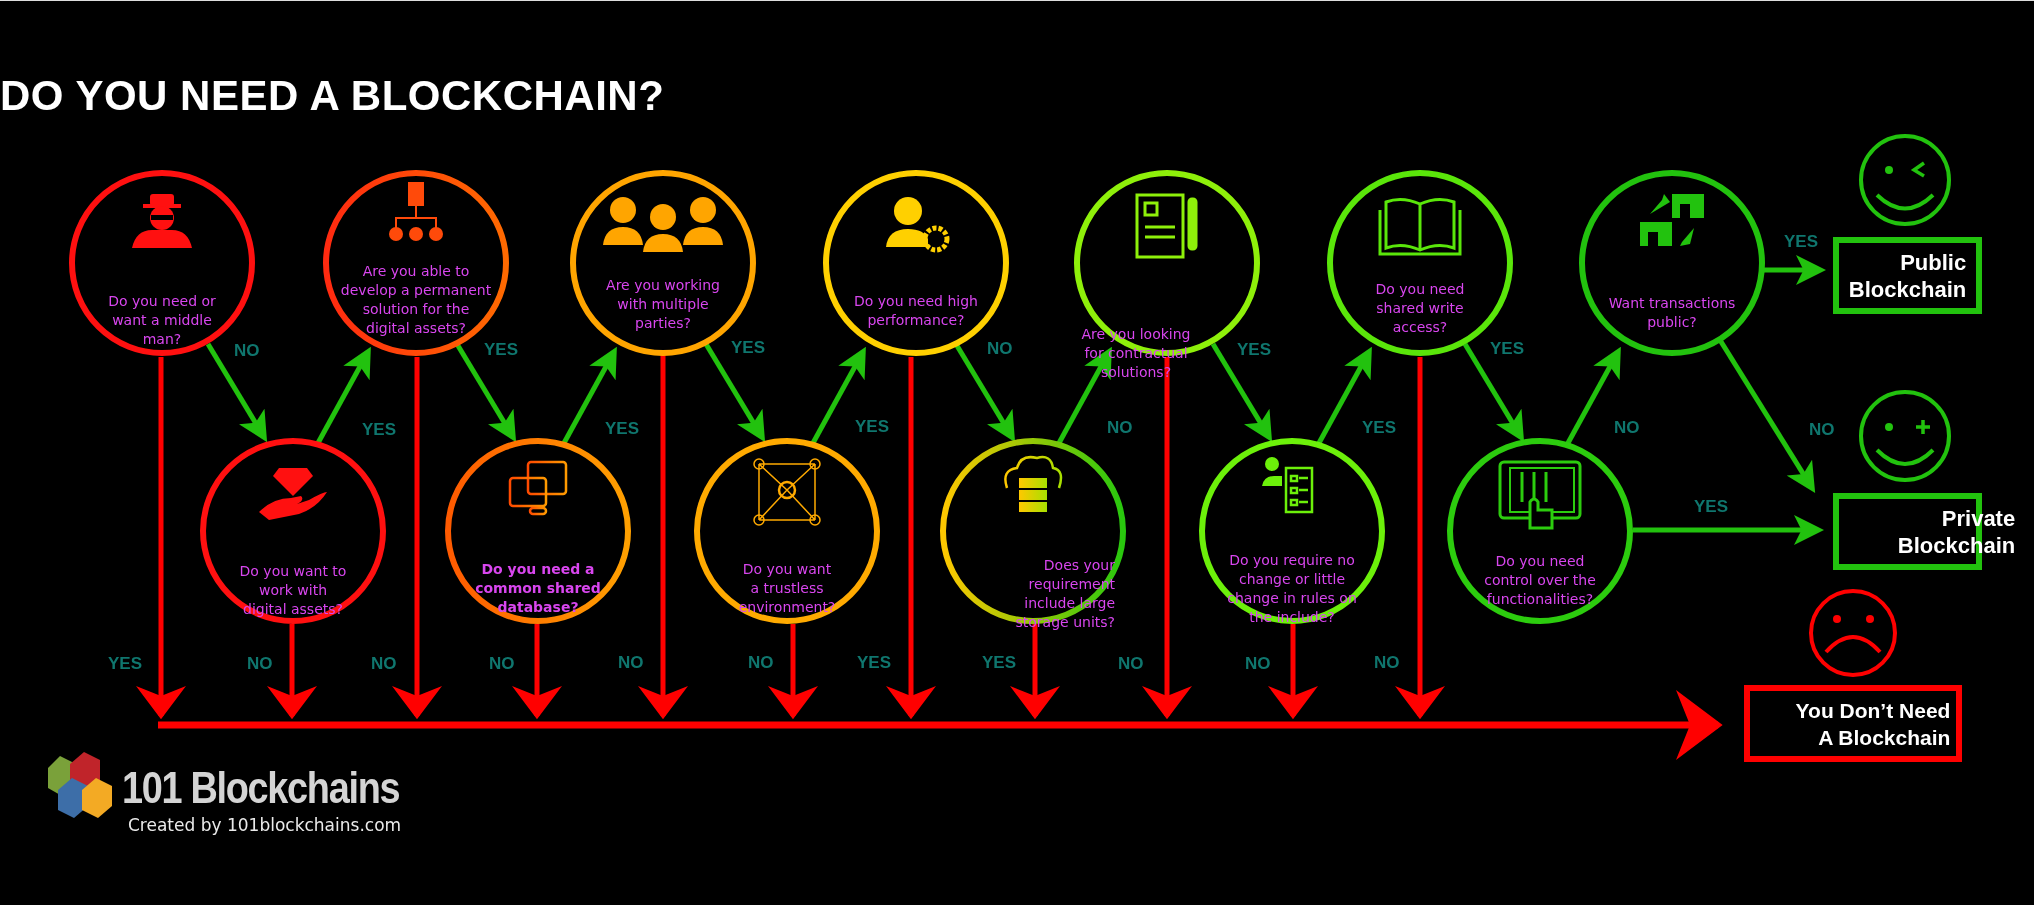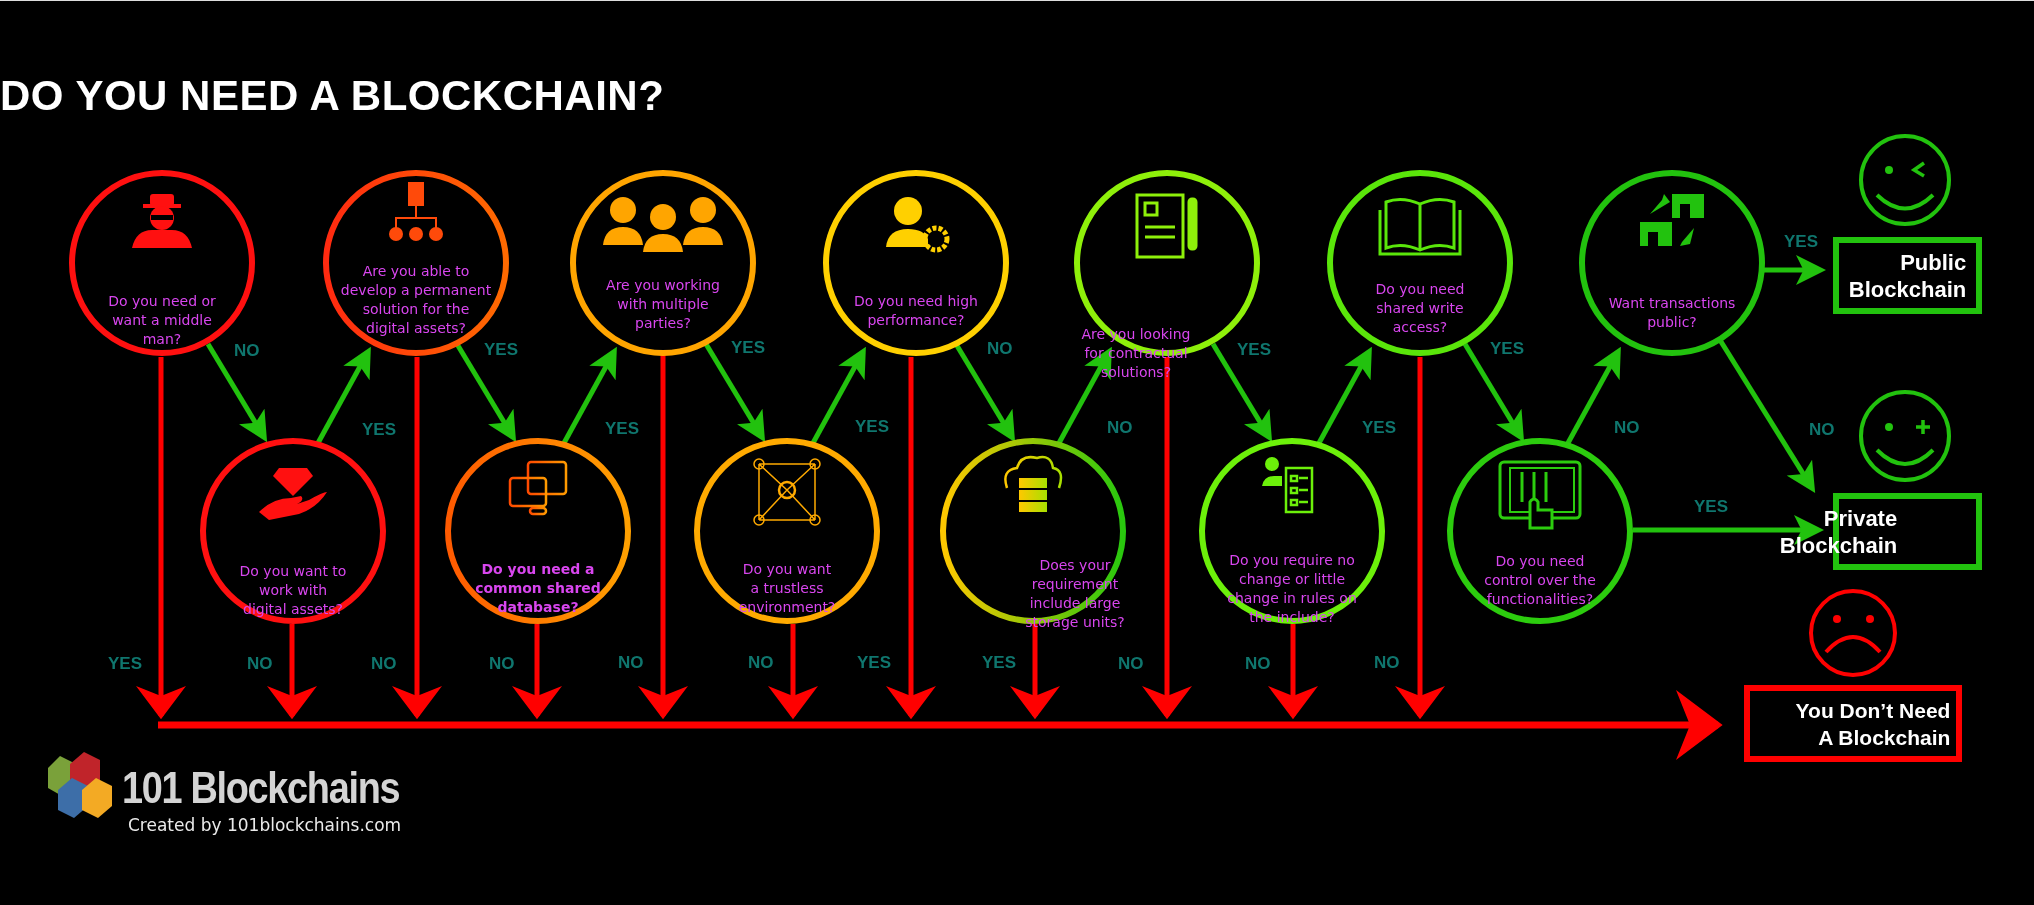--- a/index.html
+++ b/index.html
@@ -251,21 +251,21 @@
     </div>
     <div class="qtext" style="left: 707px; top: 560px;">
       <div>Do you want</div>
       <div>a trustless</div>
       <div>environment?</div>
     </div>
     <div class="qtext" style="left: 836px; top: 292px;">
       <div>Do you need high</div>
       <div>performance?</div>
     </div>
-    <div class="qtext" style="left: 995px; top: 556px;">
+    <div class="qtext" style="left: 955px; top: 556px; text-align: right;">
       <div>Does your requirement</div>
       <div>include large</div>
       <div>storage units?</div>
     </div>
     <div class="qtext" style="left: 1056px; top: 277px; margin-top: 48px;">
       <div>Are you looking</div>
       <div>for contractual</div>
       <div>solutions?</div>
     </div>
     <div class="qtext" style="left: 1212px; top: 551px;">
@@ -314,21 +314,21 @@
 <div class="lbl" style="left:748px;top:653px">NO</div>
 <div class="lbl" style="left:857px;top:653px">YES</div>
 <div class="lbl" style="left:982px;top:653px">YES</div>
 <div class="lbl" style="left:1118px;top:654px">NO</div>
 <div class="lbl" style="left:1245px;top:654px">NO</div>
 <div class="lbl" style="left:1374px;top:653px">NO</div>
 
 <div class="result" style="left:1839px;top:243px;width:137px;height:65px">
   <div><span>Public</span><br><span>Blockchain</span></div>
 </div>
-<div class="result" style="left:1770px;top:499px;width:137px;height:65px">
+<div class="result" style="left:1888px;top:499px;width:137px;height:65px">
   <div><span>Private</span><br><span>Blockchain</span></div>
 </div>
 <div class="result" style="left:1750px;top:691px;width:246px;height:65px;font-size:21px">
   <div><span>You Don’t Need</span><br><span>A Blockchain</span></div>
 </div>
 
 <div class="logo-name">101 Blockchains</div>
 <div class="logo-sub">Created by 101blockchains.com</div>
 
 </body></html>

